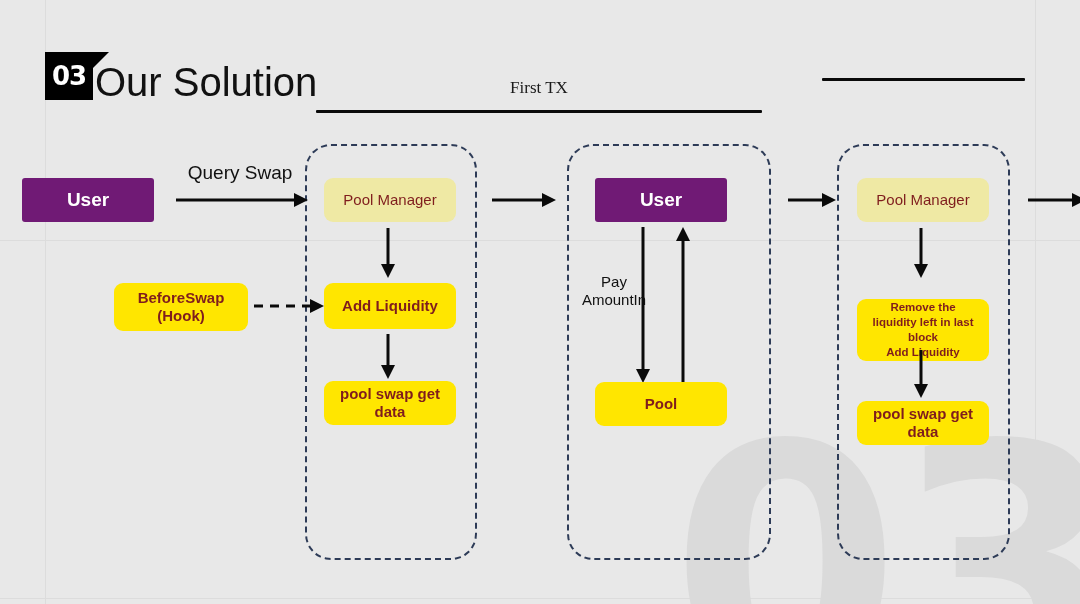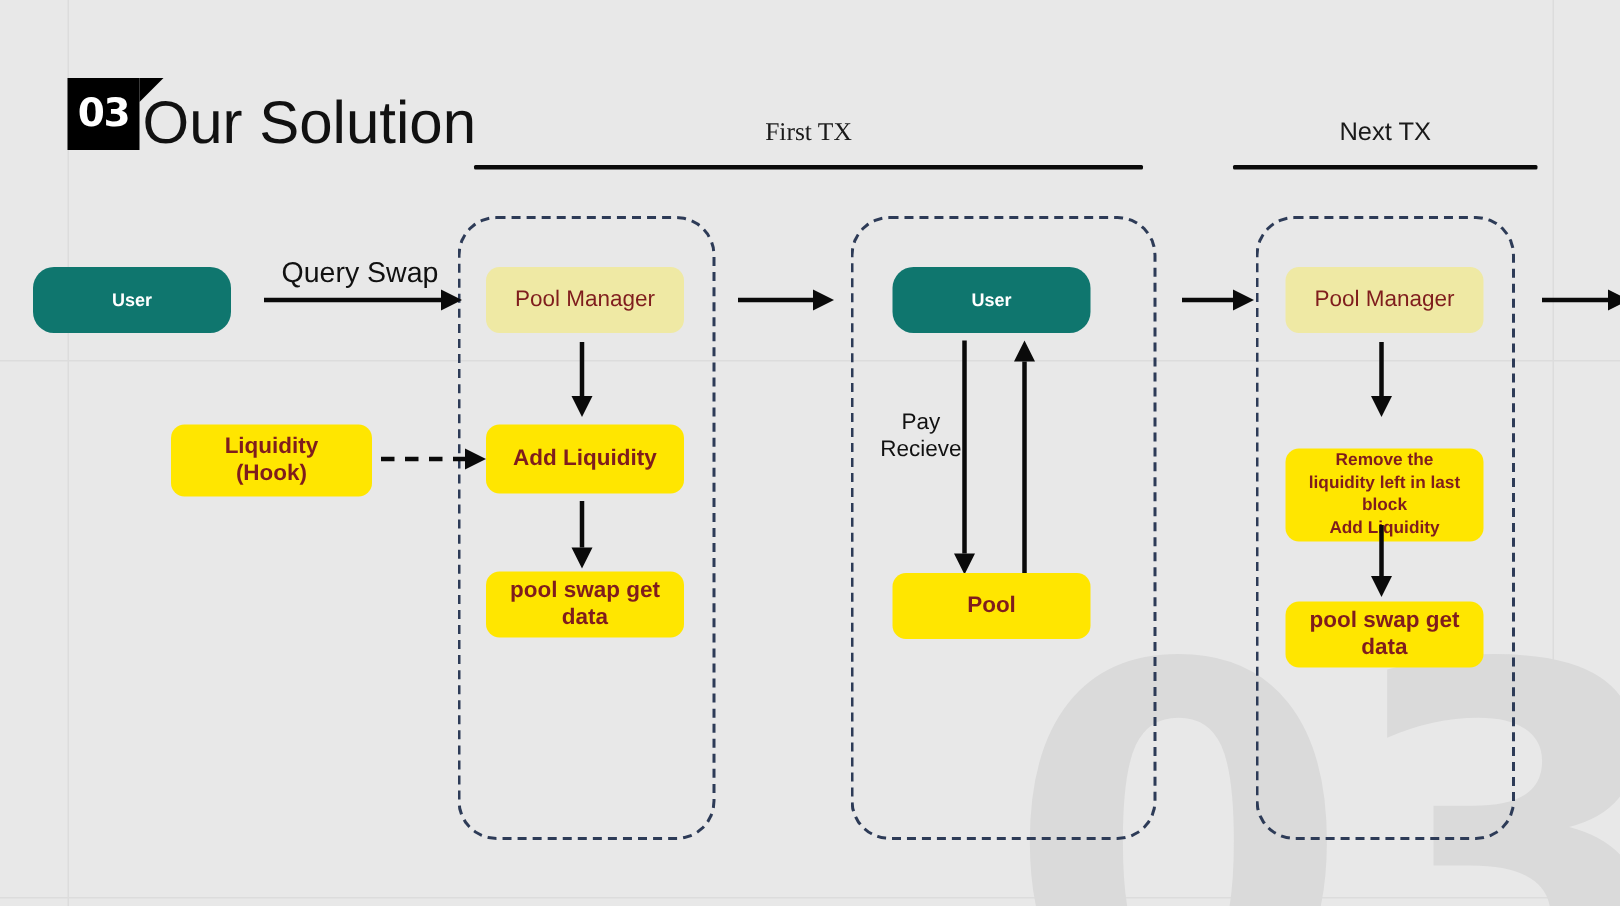--- a/index.html
+++ b/index.html
@@ -121,24 +121,24 @@
     align-items: center;
     justify-content: center;
     text-align: center;
     border-radius: 9px;
     font-weight: 600;
     color: #7f1d1d;
     line-height: 1.18;
     padding: 4px 6px;
   }
   .node.black {
-    background: #0f766e;
+    background: #701a75;
     color: #ffffff;
-    border-radius: 14px;
-    font-size: 12px;
+    border-radius: 3px;
+    font-size: 19px;
   }
   .node.yellow {
     background: #ffe600;
     font-size: 15px;
   }
   .node.pale {
     background: #efe9a4;
     font-size: 15px;
     font-weight: 500;
   }
@@ -186,40 +186,39 @@
       <span class="fold"></span>
     </div>
     <div class="title-text">Our Solution</div>
   </div>
 
   <div class="phase" style="left:316px; top:78px; width:446px;font-family:Liberation Serif, serif;">
     <div class="phase-label">First TX</div>
     <div class="phase-rule"></div>
   </div>
   <div class="phase" style="left:822px; top:78px; width:203px;">
-    <div class="phase-label">Next TX</div>
     <div class="phase-rule"></div>
   </div>
 
   <div class="phase-box" style="left:305px; top:144px; width:172px; height:416px;"></div>
   <div class="phase-box" style="left:567px; top:144px; width:204px; height:416px;"></div>
   <div class="phase-box" style="left:837px; top:144px; width:173px; height:416px;"></div>
 
   <div class="node black" style="left:22px; top:178px; width:132px; height:44px;">User</div>
 
-  <div class="edge-label big" style="left:176px; top:172px; width:128px;">Query Swap</div>
+  <div class="edge-label big" style="left:176px; top:162px; width:128px;">Query Swap</div>
 
   <div class="arrow" style="left:176px; top:190px;">
     <svg width="132" height="20" viewBox="0 0 132 20">
       <line x1="0" y1="10" x2="118" y2="10" stroke="#0a0a0a" stroke-width="3"></line>
       <polygon points="118,3 132,10 118,17" fill="#0a0a0a"></polygon>
     </svg>
   </div>
 
-  <div class="node yellow" style="left: 114px; top: 283px; width: 134px; height: 48px; white-space: pre-line;" style2="">Liquidity
+  <div class="node yellow" style="left: 114px; top: 283px; width: 134px; height: 48px; white-space: pre-line;" style2="">BeforeSwap
 (Hook)</div>
 
   <div class="arrow" style="left:254px; top:296px;">
     <svg width="70" height="20" viewBox="0 0 70 20">
       <line x1="0" y1="10" x2="56" y2="10" stroke="#0a0a0a" stroke-width="3" stroke-dasharray="9,7"></line>
       <polygon points="56,3 70,10 56,17" fill="#0a0a0a"></polygon>
     </svg>
   </div>
 
   <div class="node pale" style="left:324px; top:178px; width:132px; height:44px;">Pool Manager</div>
@@ -260,21 +259,21 @@
   </div>
 
   <div class="arrow" style="left:673px; top:227px;">
     <svg width="20" height="156" viewBox="0 0 20 156">
       <line x1="10" y1="156" x2="10" y2="14" stroke="#0a0a0a" stroke-width="3"></line>
       <polygon points="3,14 17,14 10,0" fill="#0a0a0a"></polygon>
     </svg>
   </div>
 
   <div class="edge-label" style="left: 570px; top: 273px; width: 88px; white-space: pre-line;">Pay
-Recieve</div>
+AmountIn</div>
 
   <div class="node yellow" style="left:595px; top:382px; width:132px; height:44px;">Pool</div>
 
   <div class="arrow" style="left:788px; top:190px;">
     <svg width="48" height="20" viewBox="0 0 48 20">
       <line x1="0" y1="10" x2="34" y2="10" stroke="#0a0a0a" stroke-width="3"></line>
       <polygon points="34,3 48,10 34,17" fill="#0a0a0a"></polygon>
     </svg>
   </div>
 

